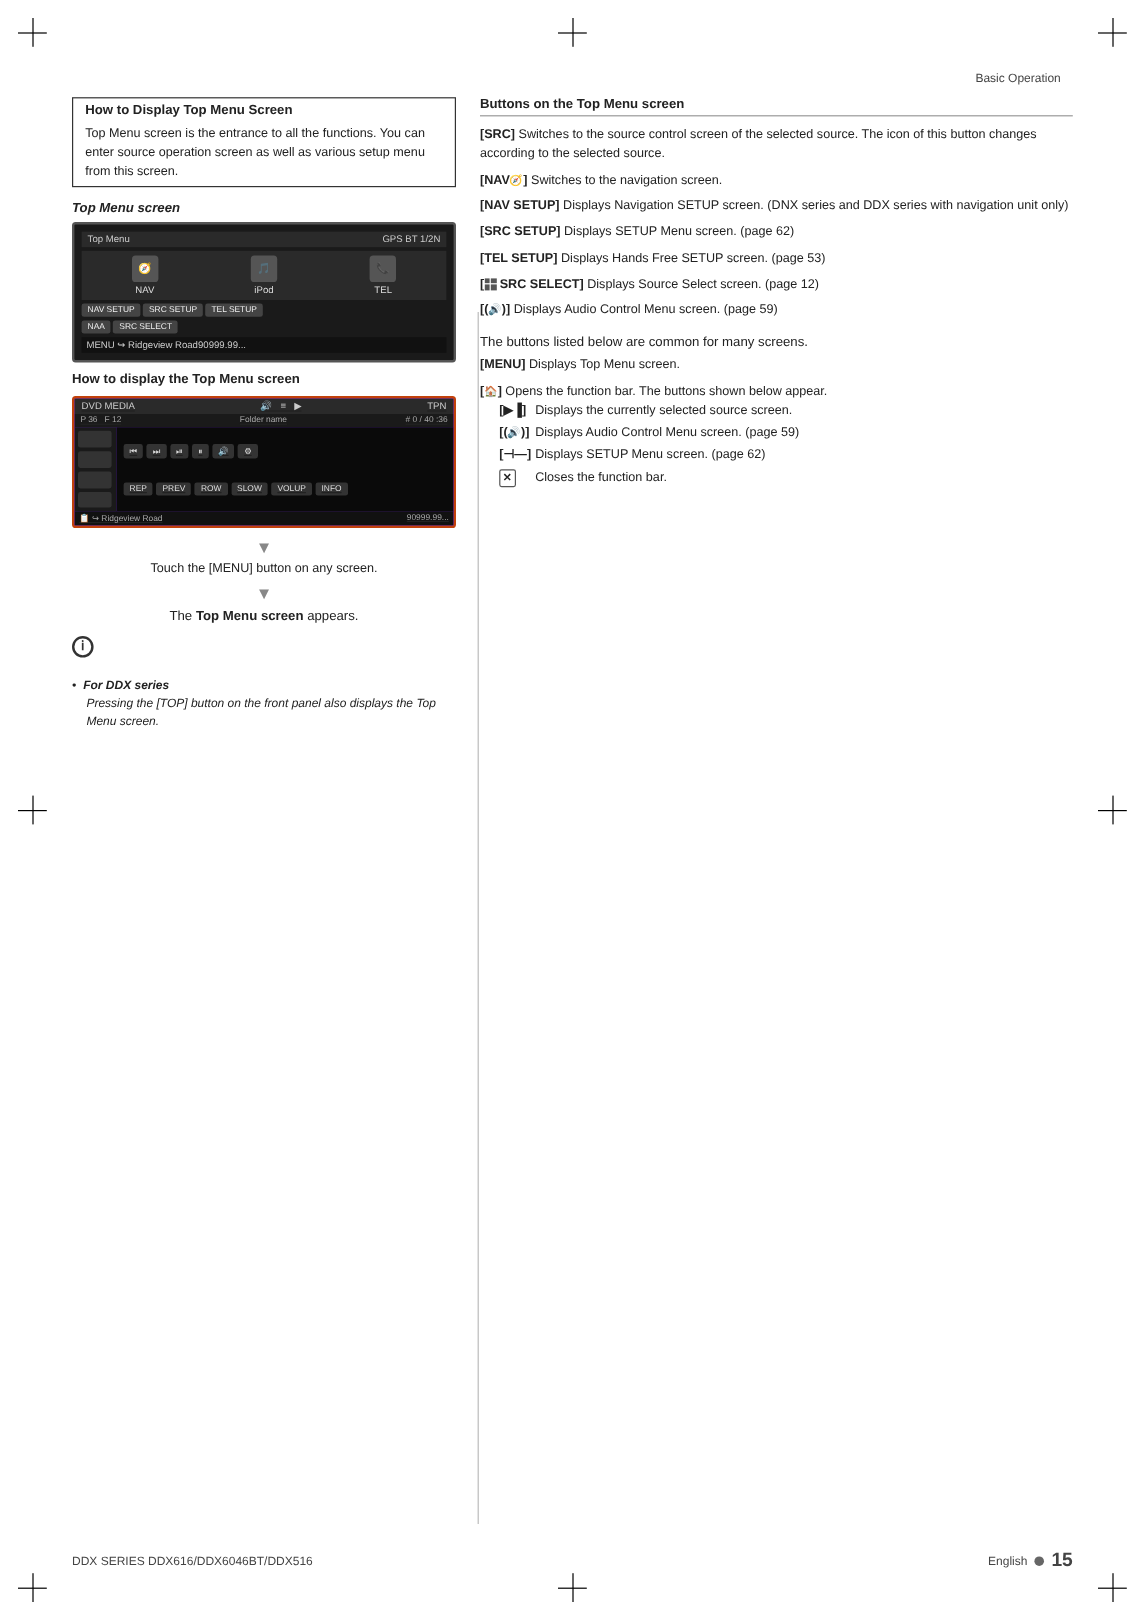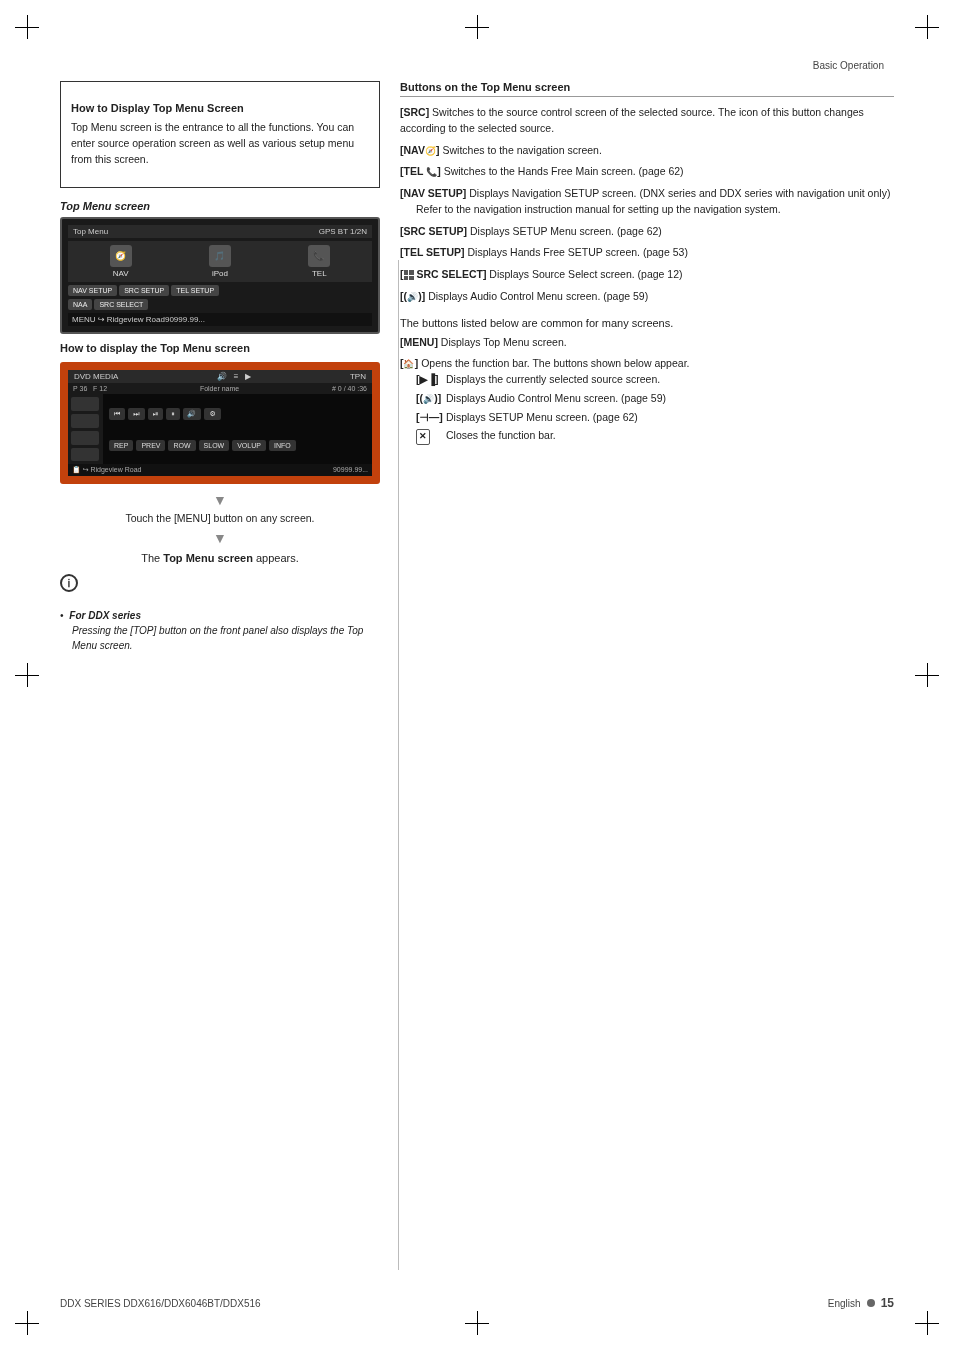--- a/index.html
+++ b/index.html
@@ -66,21 +66,21 @@
     .left-col {
       width: 320px;
       flex-shrink: 0;
     }
     .right-col {
       flex: 1;
     }
     
     .section-box {
       border: 1.5px solid #333;
-      padding: 20px 10px;
+      padding: 4px 10px;
       margin-bottom: 12px;
     }
     .section-box-title {
       font-weight: bold;
       font-size: 11px;
       margin-bottom: 6px;
     }
     .section-body {
       font-size: 10.5px;
       line-height: 1.5;
@@ -147,24 +147,25 @@
     .nav-btn {
       background: #444;
       color: #eee;
       font-size: 7px;
       padding: 2px 5px;
       border-radius: 2px;
     }
     
     .screen2-mockup {
       background: #6d28d9;
-      border: 8px solid #c2410c;
+      border: 2px solid #c2410c;
       border-radius: 3px;
       margin: 8px 0;
       overflow: hidden;
+      text-decoration: underline;
     }
     .screen2-top {
       background: #2a2a2a;
       display: flex;
       justify-content: space-between;
       padding: 2px 6px;
       font-size: 8px;
       color: #ccc;
     }
     .screen2-main {
@@ -274,21 +275,21 @@
       align-items: center;
       gap: 4px;
     }
     .footer-right {
       display: flex;
       align-items: center;
       gap: 6px;
     }
     .page-number {
       font-weight: bold;
-      font-size: 12px;
+      font-size: 16px;
     }
     .dot-bullet {
       display: inline-block;
       width: 8px;
       height: 8px;
       background: #666;
       border-radius: 50%;
     }
     .bracket-label {
       font-weight: bold;
@@ -434,29 +435,24 @@
       <div class="button-entry">
         <span class="bracket-label">[SRC]</span>
         <span> Switches to the source control screen of the selected source. The icon of this button changes according to the selected source.</span>
       </div>
 
       <div class="button-entry">
         <span class="bracket-label">[NAV<span style="font-size:9px;">🧭</span>]</span>
         <span> Switches to the navigation screen.</span>
       </div>
 
-      <div class="button-entry">
-        <span class="bracket-label">[TEL <span style="font-size:9px;">📞</span>]</span>
-        <span> Switches to the Hands Free Main screen. (page 62)</span>
-      </div>
 
       <div class="button-entry">
         <span class="bracket-label">[NAV SETUP]</span>
         <span> Displays Navigation SETUP screen. (DNX series and DDX series with navigation unit only)</span>
-        <div class="indent">Refer to the navigation instruction manual for setting up the navigation system.</div>
       </div>
 
       <div class="button-entry">
         <span class="bracket-label">[SRC SETUP]</span>
         <span> Displays SETUP Menu screen. (page 62)</span>
       </div>
 
       <div class="button-entry">
         <span class="bracket-label">[TEL SETUP]</span>
         <span> Displays Hands Free SETUP screen. (page 53)</span>

